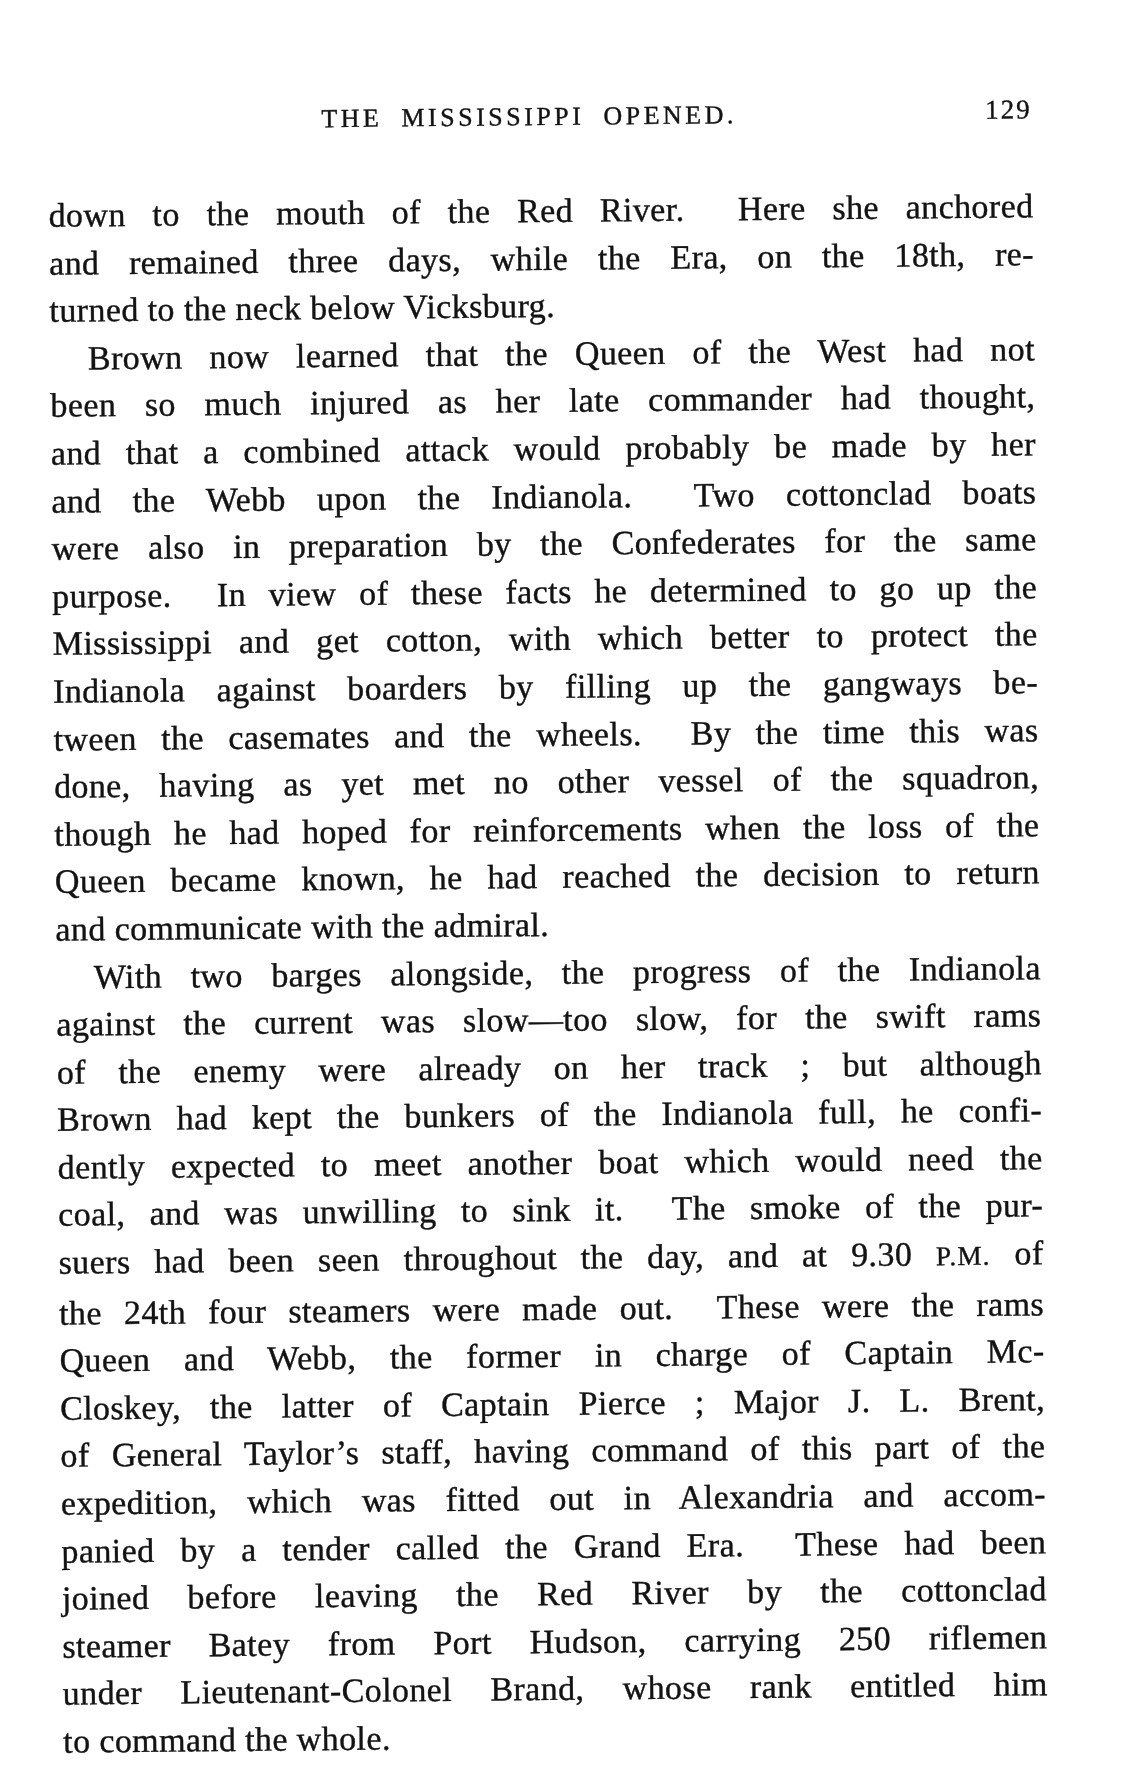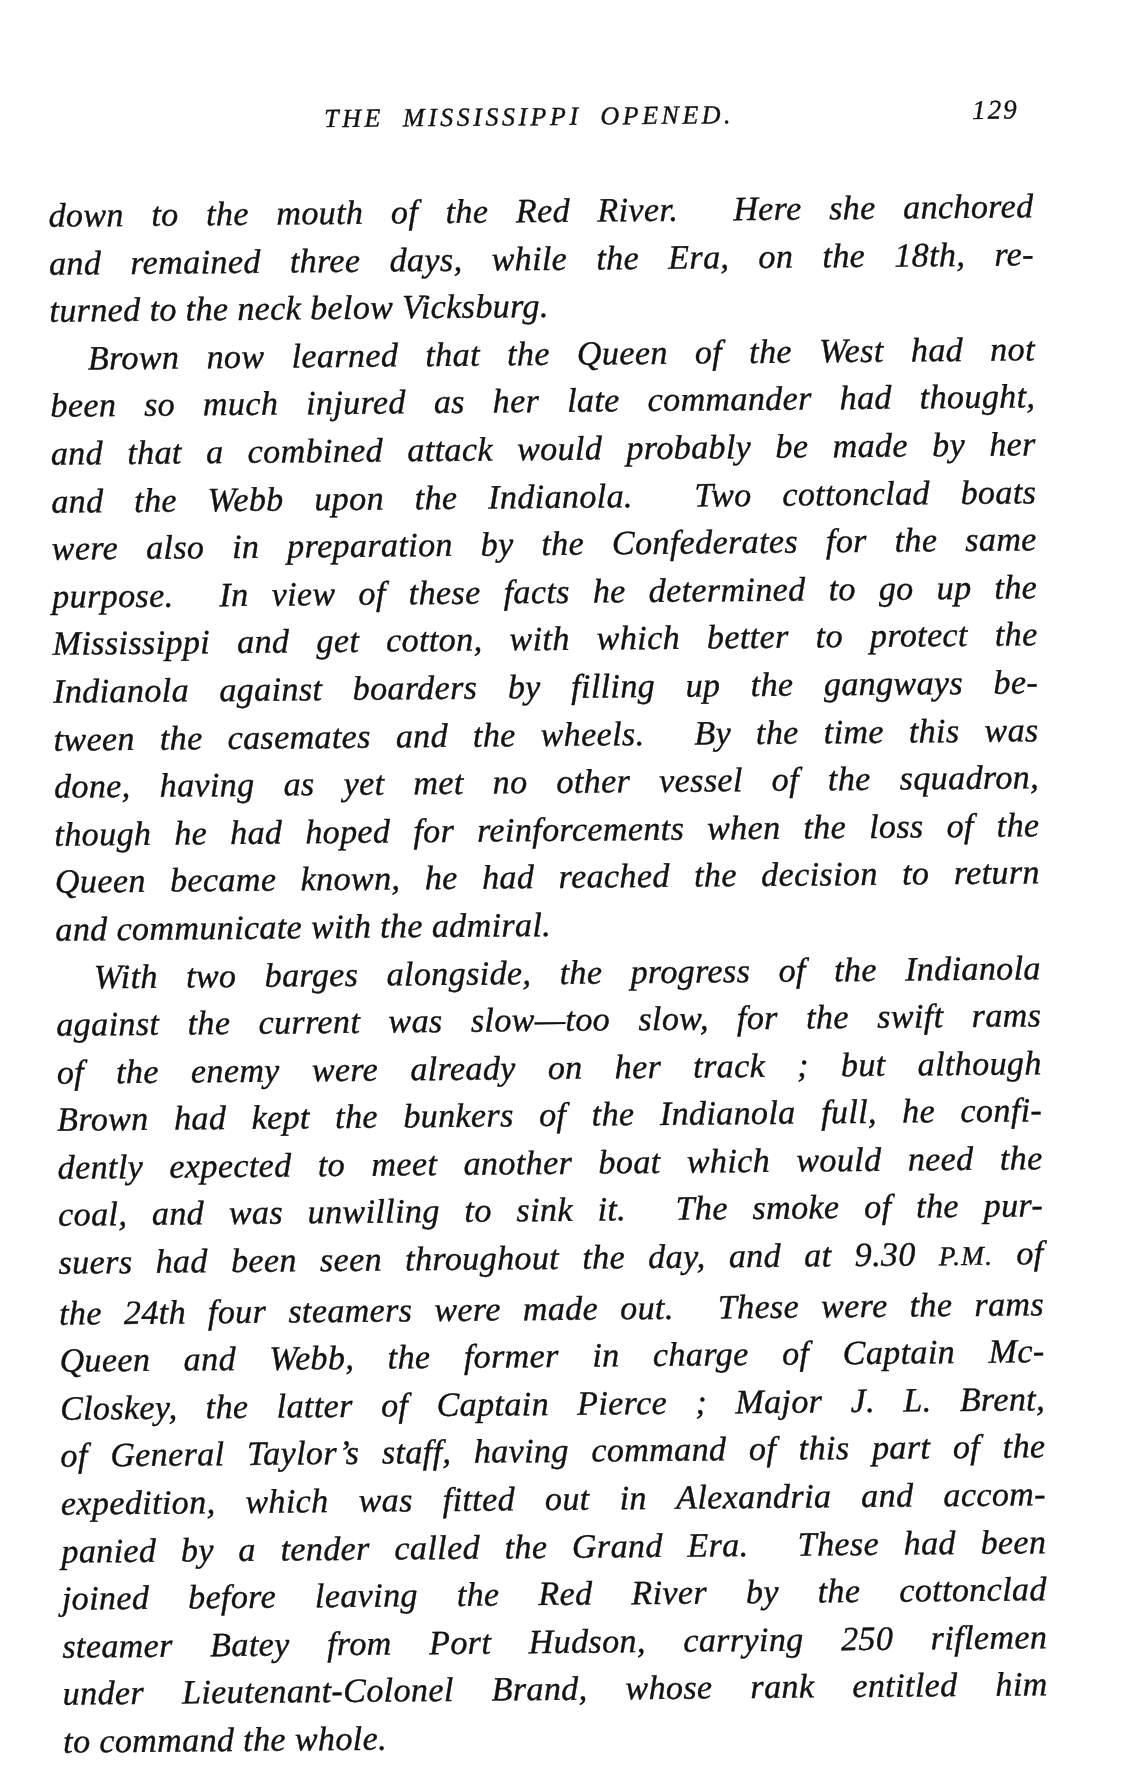--- a/index.html
+++ b/index.html
@@ -6,40 +6,39 @@
   body{
     width:1122px;height:1766px;
     background:var(--paper,#ffffff);
     overflow:hidden;
   }
   .sheet{
     position:absolute;inset:0;
     background:var(--paper,#ffffff);
     color:var(--ink,#131313);
     font-family:"Liberation Serif","DejaVu Serif",serif;
-    font-style:italic;
   }
   .tilt{
     position:absolute;left:55px;top:0;width:985px;height:1766px;
     transform:rotate(-0.55deg);
     -webkit-text-stroke:0.4px currentColor;
   }
   .page-header{
     position:absolute;top:102px;left:0;right:0;height:46px;
   }
   .running-title{
     position:absolute;left:0;right:22px;top:0;
     text-align:center;
     font-size:26px;
     letter-spacing:3.5px;
     word-spacing:9px;
     white-space:nowrap;
   }
   .page-number{
-    position:absolute;right:14px;top:-3px;
+    position:absolute;right:1px;top:-3px;
     font-size:27px;
     letter-spacing:2px;
   }
   .page-body{
     position:absolute;left:0;top:187px;width:985px;
     font-size:34px;
     line-height:47.6px;
     letter-spacing:0.4px;
   }
   .line{

